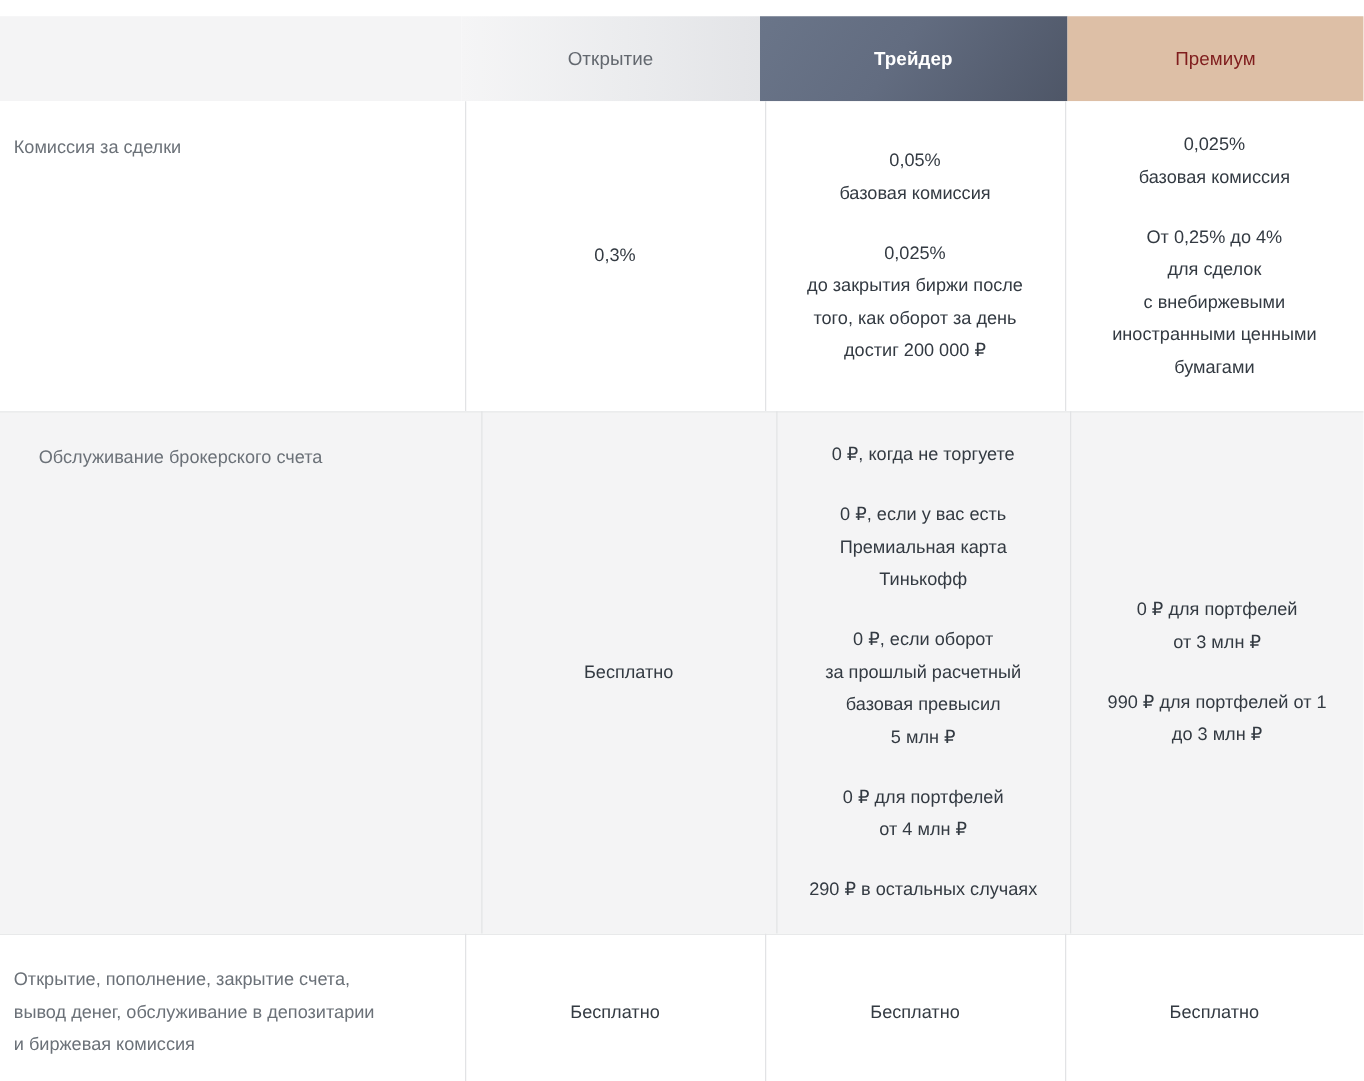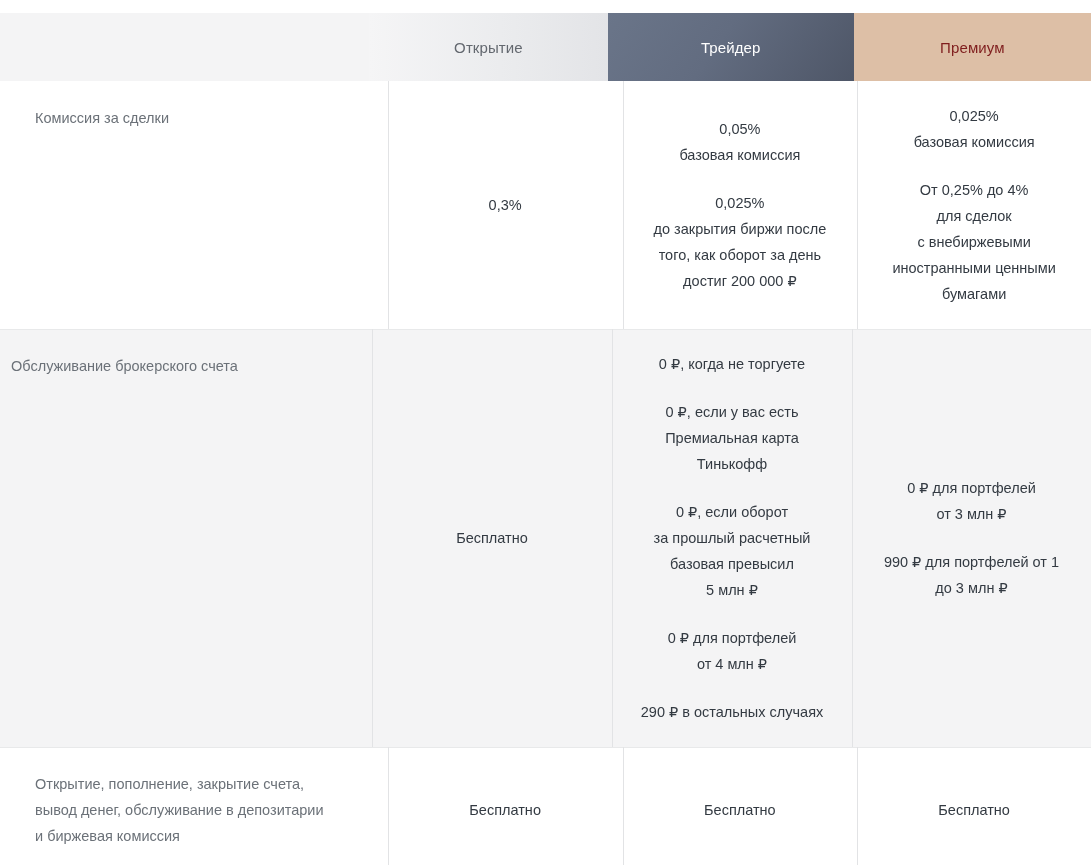--- a/index.html
+++ b/index.html
@@ -44,21 +44,21 @@
   }
   .th-investor {
     width: 240px;
     background: linear-gradient(to right, #f5f5f6 0%, #ebecee 55%, #e3e4e7 100%);
     color: #63686f;
   }
   .th-trader {
     width: 248px;
     background: linear-gradient(125deg, #6a7589 0%, #626c80 45%, #4e5667 100%);
     color: #ffffff;
-    font-weight: normal;
+    font-weight: bold;
   }
   .th-premium {
     width: 239px;
     background: #ddbfa6;
     color: #7f1d1d;
   }
 
   
   .tbody {
     width: 100%;
@@ -67,21 +67,20 @@
     display: flex;
     width: 100%;
     box-sizing: border-box;
     position: relative;
   }
   .trow.alt {
     background: #f4f4f5;
   }
   .trow.white {
     background: #ffffff;
-    padding-left: 24px;
   }
   .trow + .trow::before {
     content: "";
     position: absolute;
     top: 0;
     left: 0;
     right: 0;
     height: 1px;
     background: #e8e9ea;
   }
@@ -133,21 +132,21 @@
     display: block;
   }
   .feat-line {
     display: block;
   }
 
   .row-1 .cell-val { min-height: 238px; }
   .row-2 .cell-val { min-height: 408px; }
   .row-3 .cell-val { min-height: 120px; }
   .row-1 .cell-feature { min-height: 238px; }
-  .row-2 .cell-feature { min-height: 408px; }
+  .row-2 .cell-feature { min-height: 408px; margin-left: 20px; }
   .row-3 .cell-feature { min-height: 120px; display:flex; flex-direction:column; justify-content:center;}
 </style>
 </head>
 <body>
 
 <div class="tariff-table">
 
   <div class="thead">
     <div class="th th-feature">
       <span></span>

